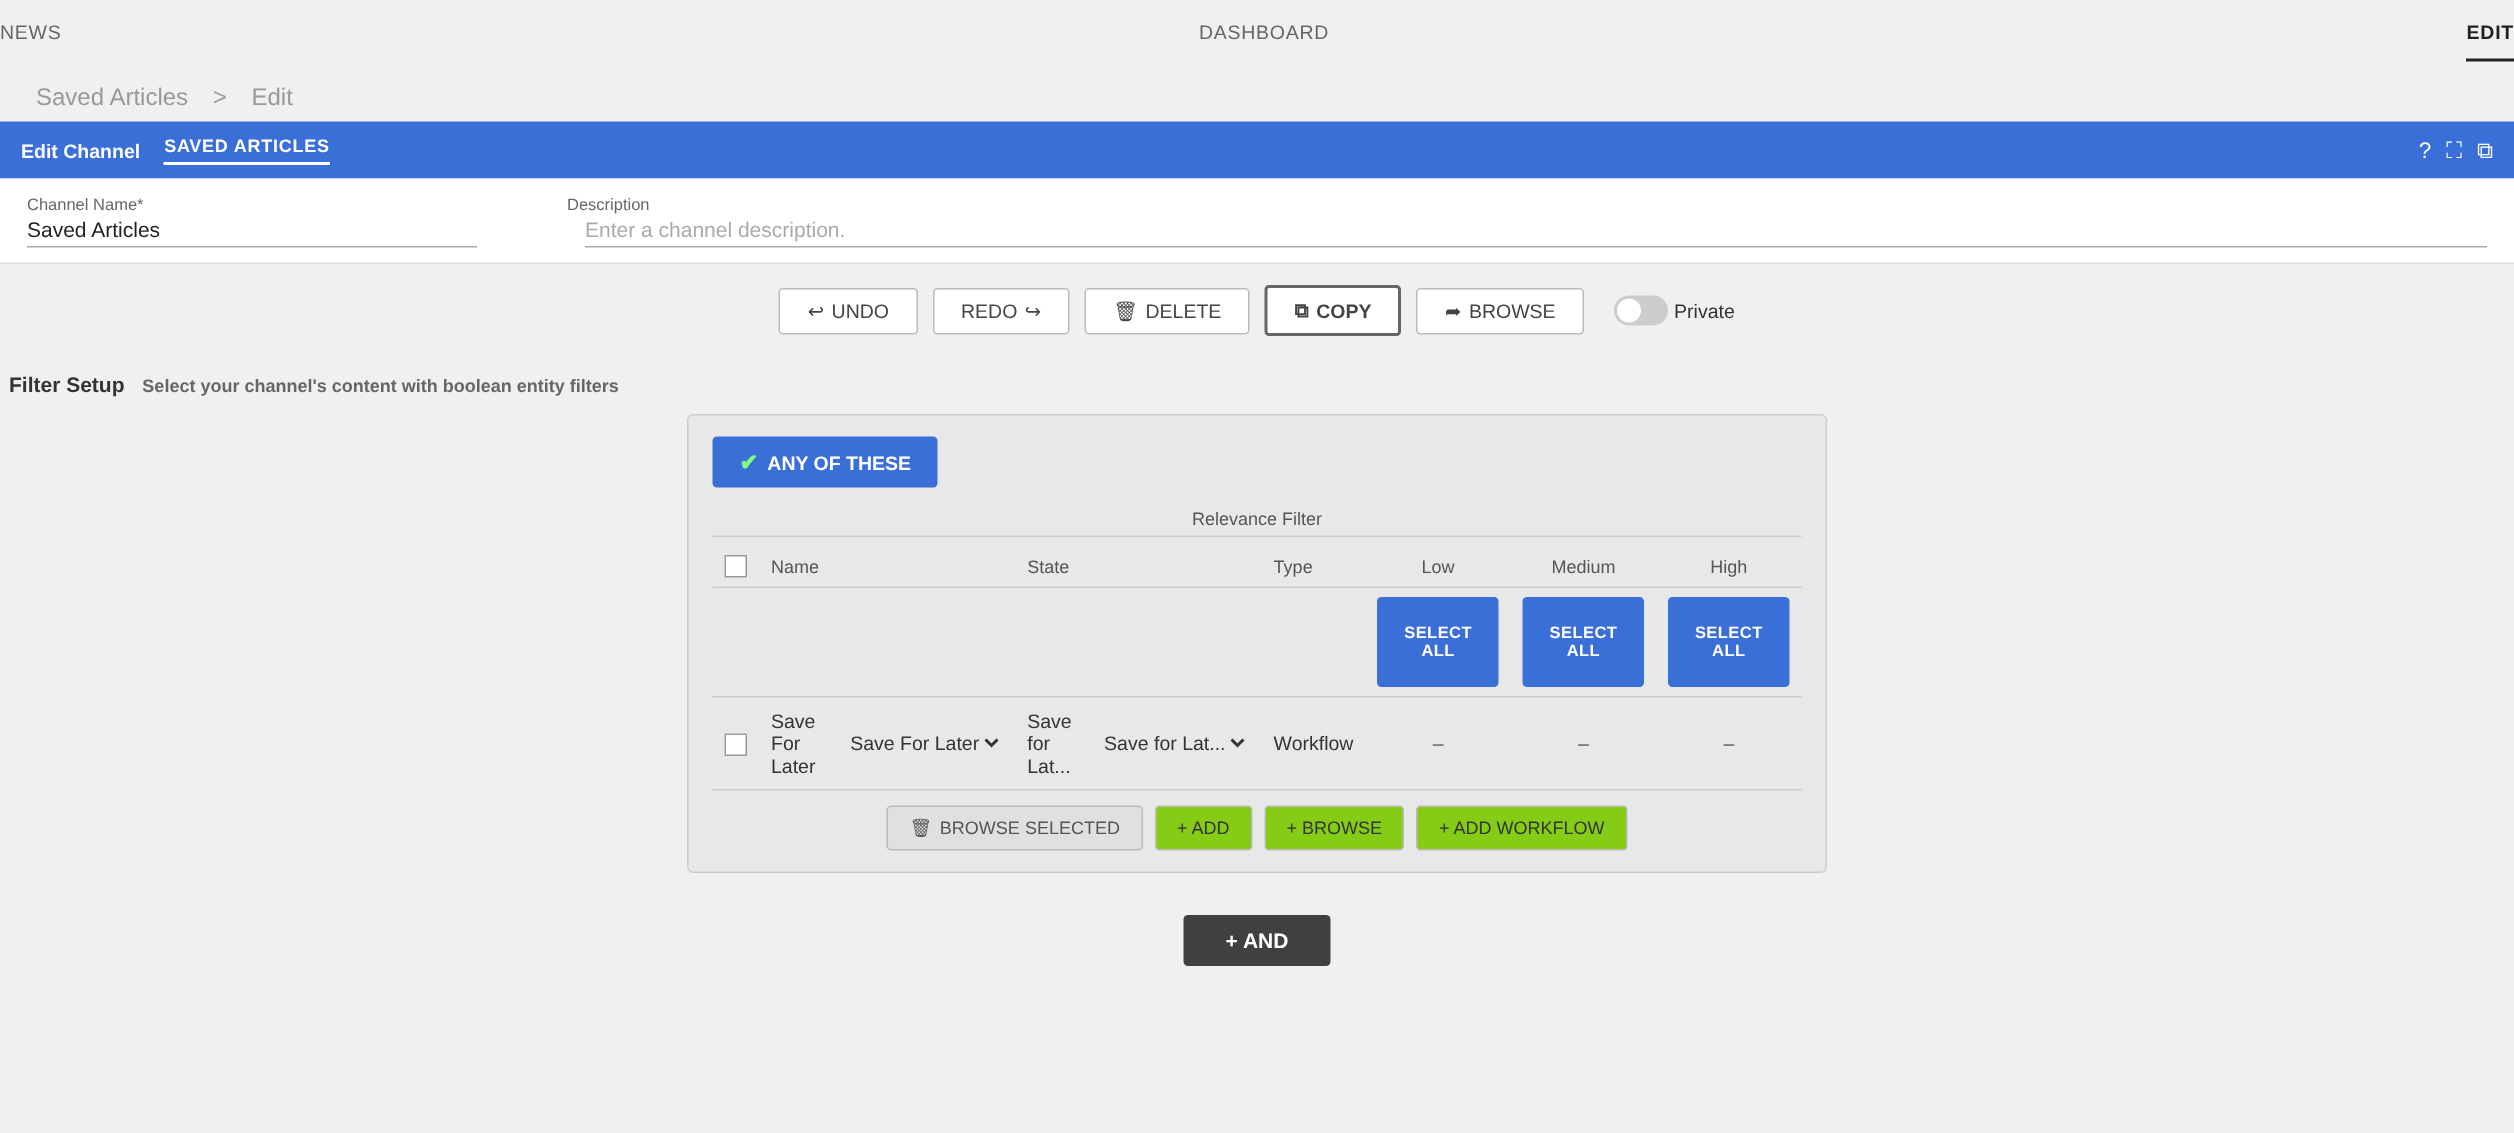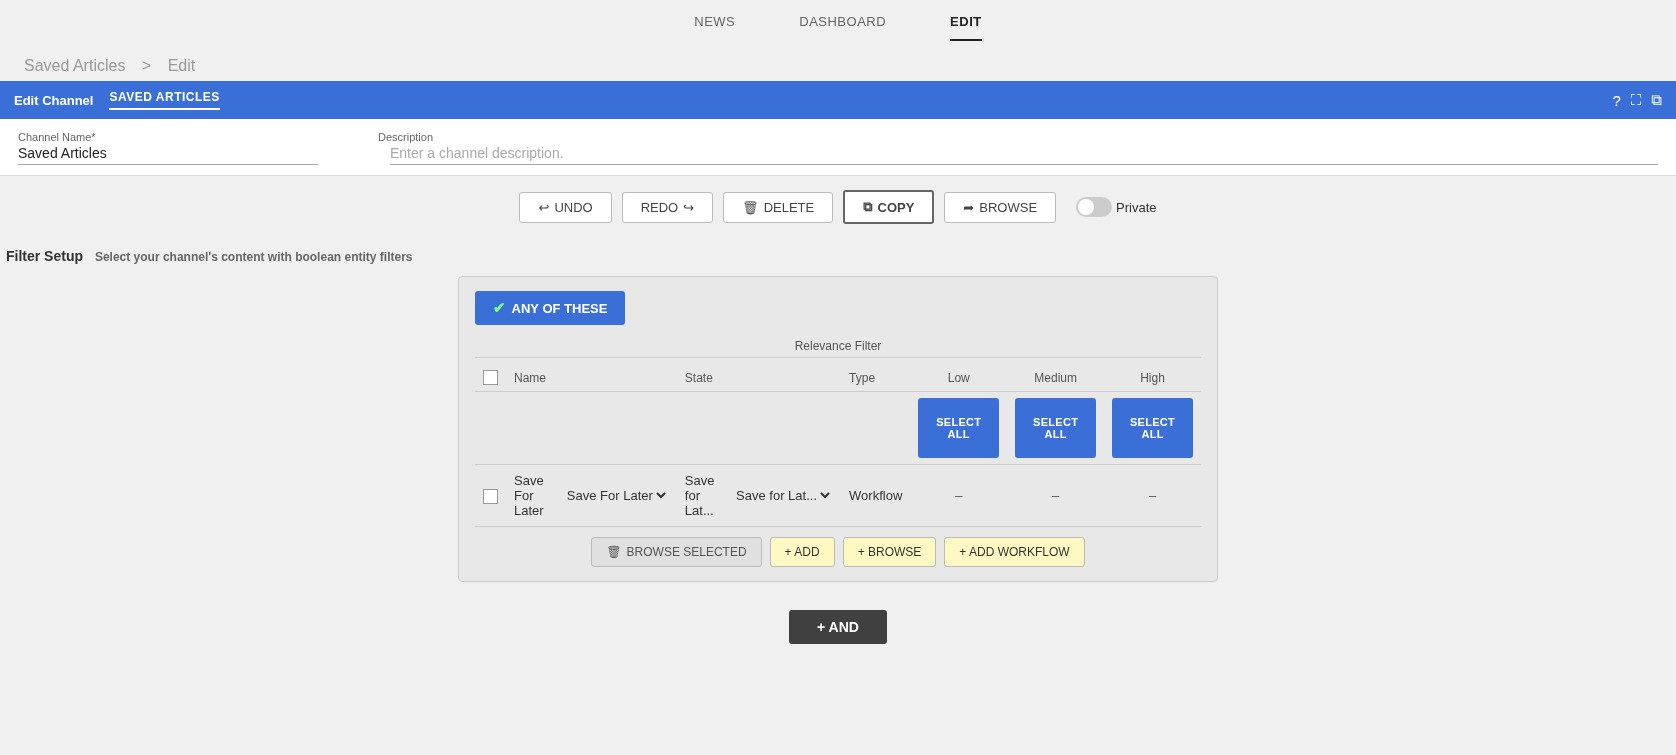--- a/index.html
+++ b/index.html
@@ -1,19 +1,19 @@
 <!DOCTYPE html>
 <html><head>
   <meta charset="utf-8">
   <style>
     * { box-sizing: border-box; margin: 0; padding: 0; }
     body { font-family: Arial, sans-serif; background: #f0f0f0; font-size: 13px; color: #333; }
 
     
-    .top-nav { display: flex; justify-content: center; align-items: center; gap: 64px; padding: 14px 0 0 0; background: #f0f0f0; }
+    .top-nav { display: flex; justify-content: space-between; align-items: center; gap: 36px; padding: 14px 0 0 0; background: #f0f0f0; }
     .top-nav a { text-decoration: none; color: #666; font-size: 13px; letter-spacing: 0.5px; padding-bottom: 10px; border-bottom: 2px solid transparent; }
     .top-nav a.active { color: #222; font-weight: bold; border-bottom: 2px solid #222; }
 
     
     .breadcrumb { padding: 16px 18px 6px; font-size: 16px; color: #333; }
     .breadcrumb span { color: #999; margin: 0 6px; }
 
     
     .channel-bar { display: flex; align-items: center; background: #3a6fd8; color: white; padding: 0 14px; height: 38px; }
     .channel-bar .edit-channel { font-size: 13px; font-weight: bold; margin-right: 16px; }
@@ -57,21 +57,21 @@
     .filter-table .select-all-row td { padding: 6px 8px; text-align: center; border-bottom: 1px solid #ccc; }
     .select-all-btn { background: #3a6fd8; color: white; border: none; border-radius: 3px; padding: 18px 14px; font-size: 11px; font-weight: bold; cursor: pointer; letter-spacing: 0.3px; }
     .filter-table .data-row td { padding: 8px 8px; border-bottom: 1px solid #ccc; font-size: 13px; }
     .dropdown-wrap { display: flex; align-items: center; gap: 2px; }
     .dropdown-wrap select { border: none; background: transparent; font-size: 13px; color: #333; cursor: pointer; }
     .dash-cell { text-align: center; color: #555; }
 
     
     .bottom-actions { display: flex; justify-content: center; align-items: center; gap: 8px; padding-top: 10px; }
     .remove-btn { background: #e0e0e0; border: 1px solid #bbb; border-radius: 3px; padding: 7px 14px; font-size: 12px; color: #555; cursor: pointer; display: flex; align-items: center; gap: 5px; }
-    .add-btn { background: #fef9c3; border: 1px solid #bbb; border-radius: 3px; padding: 7px 14px; font-size: 12px; color: #333; cursor: pointer; text-align: center; }
+    .add-btn { background: #84cc16; border: 1px solid #bbb; border-radius: 3px; padding: 7px 14px; font-size: 12px; color: #333; cursor: pointer; text-align: center; }
 
     
     .and-btn-wrap { display: flex; justify-content: center; padding: 14px 0; }
     .and-btn { background: #404040; color: white; border: none; border-radius: 3px; padding: 9px 28px; font-size: 14px; font-weight: bold; cursor: pointer; }
 
     
     .cb { width: 15px; height: 15px; border: 1px solid #999; background: white; display: inline-block; vertical-align: middle; }
   </style>
 </head>
 <body>

